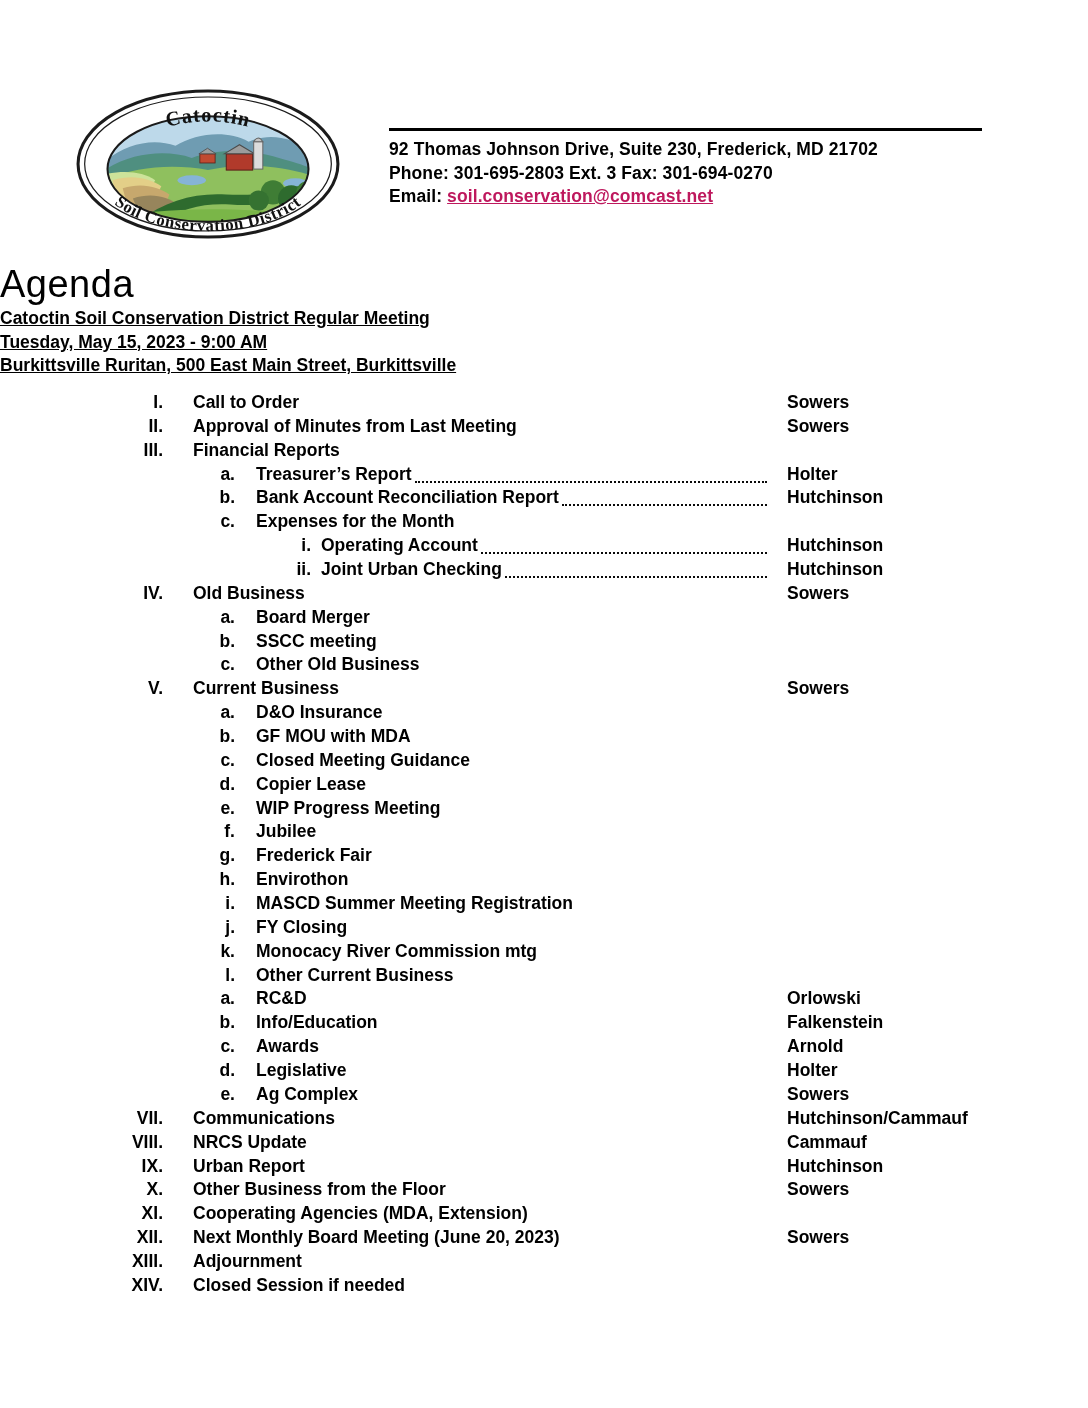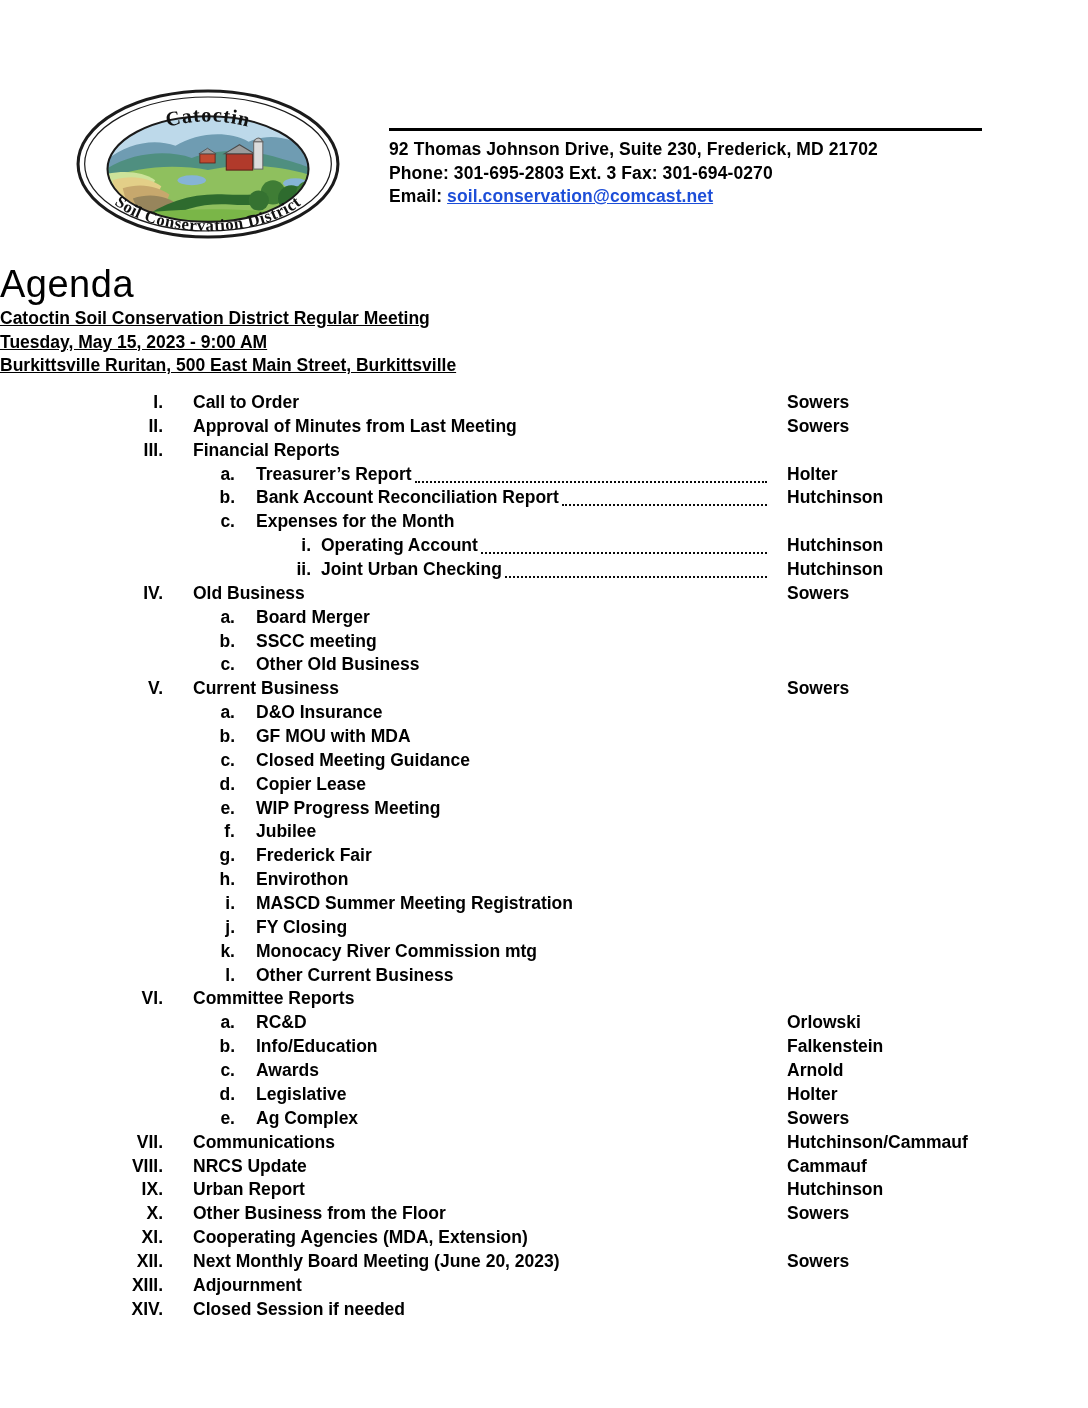--- a/index.html
+++ b/index.html
@@ -13,21 +13,21 @@
   .page { position: absolute; inset: 0; background: #fff; }
 
   
   .logo-wrap { position: absolute; left: 74px; top: 86px; width: 268px; height: 156px; }
   .contact {
     position: absolute; left: 389px; top: 128px; width: 596px;
     font-size: 17.5px; font-weight: 700; line-height: 23.5px;
     letter-spacing: 0.1px;
   }
   .contact .rule { border-top: 3px solid #000; margin-bottom: 7px; width: 593px; }
-  .email-link { color: #1d4ed8; text-decoration: underline; font-weight: 700; cursor: pointer; }
+  .email-link { color: #be185d; text-decoration: underline; font-weight: 700; cursor: pointer; }
 
   
   .title-block { position: absolute; left: 0; top: 261px; width: 1088px; text-align: left; }
   .doc-title { font-size: 38px; font-weight: 400; line-height: 46px; letter-spacing: 0.5px; }
   .subtitle { font-size: 17.5px; font-weight: 700; line-height: 23.6px; text-decoration: underline; }
 
   
   .agenda-list { position: absolute; left: 125px; top: 392px; width: 840px; font-size: 17.5px; font-weight: 700; }
   .row { display: flex; align-items: baseline; height: 23.87px; }
   .main { display: flex; align-items: baseline; width: 642px; flex: none; }
@@ -292,27 +292,20 @@
         </div>
         <span class="presenter"></span>
       </div>
       <div class="row lv2">
         <div class="main">
           <span class="num">l.</span>
           <span class="label">Other Current Business</span>
         </div>
         <span class="presenter"></span>
       </div>
-      <div class="row lv1">
-        <div class="main">
-          <span class="num">VI.</span>
-          <span class="label">Committee Reports</span>
-        </div>
-        <span class="presenter"></span>
-      </div>
       <div class="row lv2">
         <div class="main">
           <span class="num">a.</span>
           <span class="label">RC&amp;D</span>
         </div>
         <span class="presenter">Orlowski</span>
       </div>
       <div class="row lv2">
         <div class="main">
           <span class="num">b.</span>

